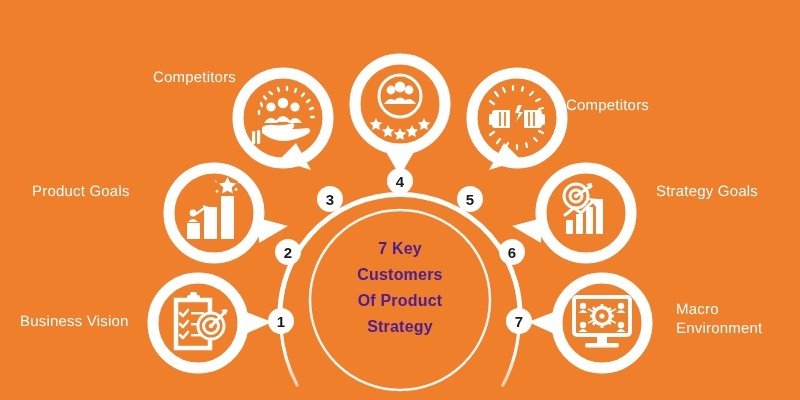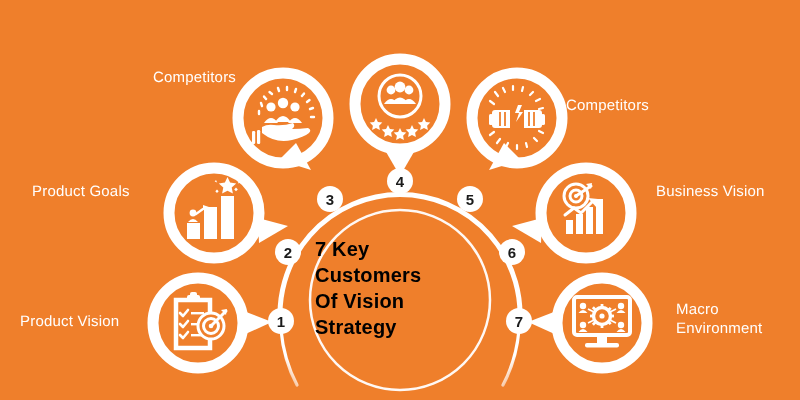--- a/index.html
+++ b/index.html
@@ -25,23 +25,23 @@
     font-weight:400;
     letter-spacing:.2px;
     line-height:19px;
     white-space:pre-line;
     text-rendering:geometricPrecision;
   }
   .center-text {
     position:absolute;
     left:315px; top:236px;
     width:170px;
-    text-align:left;
-    color:#000000;
-    font-size:20px;
+    text-align:center;
+    color:#4c1d95;
+    font-size:16px;
     font-weight:bold;
     line-height:26px;
     letter-spacing:.2px;
   }
   .badge {
     position:absolute;
     width:26px; height:26px;
     border-radius:50%;
     background:#ffffff;
     color:#1b1b1b;
@@ -281,33 +281,33 @@
           <path d="M588 323 l6 -3"></path>
             <path d="M616 323 l-6 -3"></path>
         </g>
       </g>
     </g>
   </svg>
 
   <div class="center-text">
     <div>7 Key</div>
     <div>Customers</div>
-    <div>Of Vision</div>
+    <div>Of Product</div>
     <div>Strategy</div>
   </div>
 
   <div class="badge" style="left:268px; top:308px;">1</div>
   <div class="badge" style="left:275px; top:239px;">2</div>
   <div class="badge" style="left:317px; top:186px;">3</div>
   <div class="badge" style="left:387px; top:168px;">4</div>
   <div class="badge" style="left:457px; top:186px;">5</div>
   <div class="badge" style="left:499px; top:239px;">6</div>
   <div class="badge" style="left:506px; top:308px;">7</div>
 
-  <div class="label" style="left:20px;  top:312px;">Product Vision</div>
+  <div class="label" style="left:20px;  top:312px;">Business Vision</div>
   <div class="label" style="left:32px;  top:182px;text-align:center;">Product Goals</div>
   <div class="label" style="left:153px; top:68px;">Competitors</div>
   <div class="label" style="left:566px; top:68px;margin-top:28px;">Competitors</div>
-  <div class="label" style="left:656px; top:182px;">Business Vision</div>
+  <div class="label" style="left:656px; top:182px;">Strategy Goals</div>
   <div class="label" style="left:676px; top:300px;">Macro
 Environment</div>
 
 </div>
 
 </body></html>

